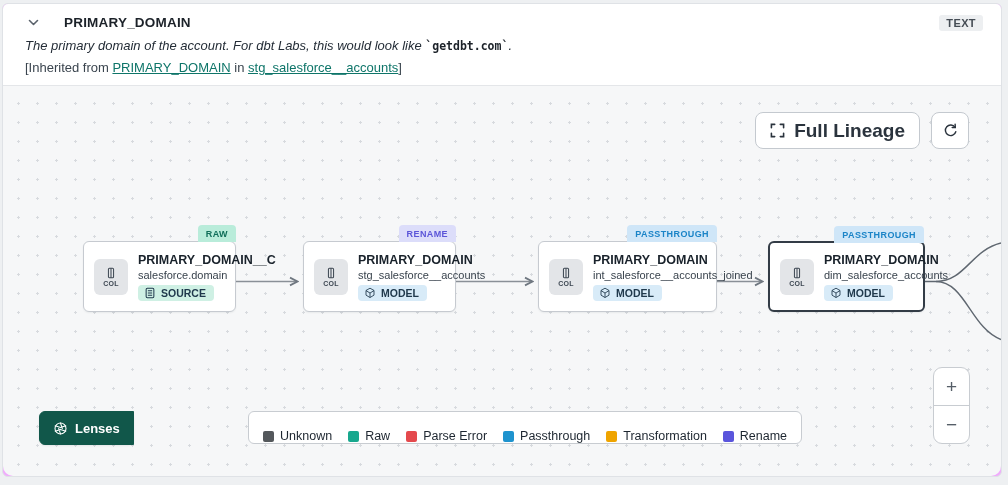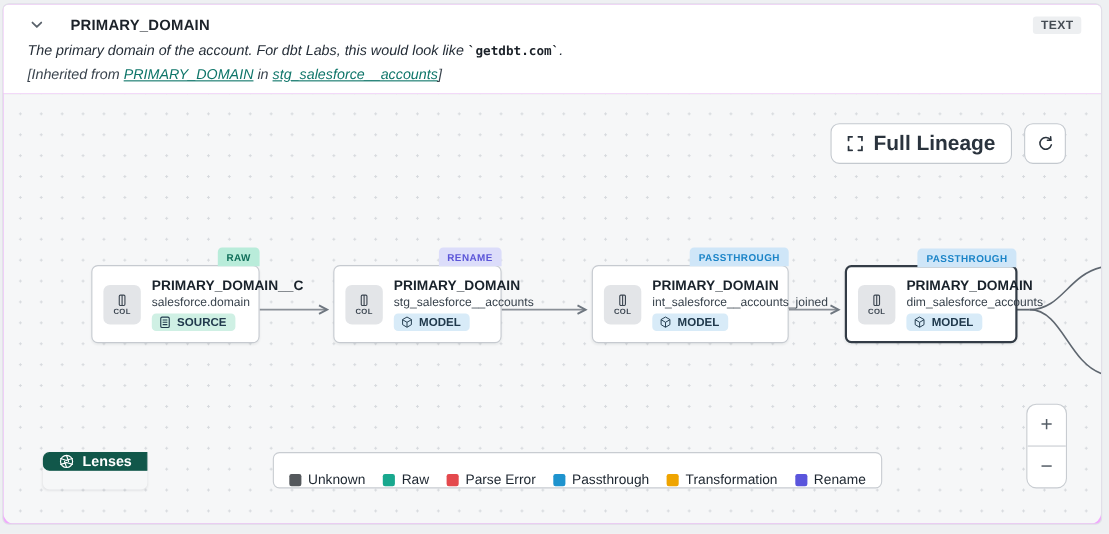--- a/index.html
+++ b/index.html
@@ -10,21 +10,21 @@
     display:flex; flex-direction:column; overflow:hidden;
   }
   
   .header { padding:10px 14px 10px 22px; background:#fff; }
   .header-row { display:flex; align-items:center; }
   .chev-btn { background:none; border:none; cursor:pointer; padding:2px; display:flex; color:#5a626b; }
   .title { margin-left:22px; font-size:13.5px; font-weight:700; color:#1c2229; letter-spacing:.2px; }
   .type-badge { margin-left:auto; margin-right:4px; background:#edeff1; color:#454c54; font-size:11px; font-weight:600; padding:2px 7px; border-radius:3px; letter-spacing:.4px; }
   .desc { margin-top:7px; font-size:13px; font-style:italic; color:#242d37; }
   .desc code { font-family:"DejaVu Sans Mono", monospace; font-weight:700; font-style:normal; font-size:11.5px; color:#1c2229; }
-  .inherited { margin-top:7px; font-size:13px; font-style:italic; color:#3a444e; }
+  .inherited { margin-top:7px; font-size:13px; color:#3a444e; }
   .inherited a { color:#0e7569; text-decoration:underline; cursor:pointer; }
   
   .canvas {
     position:relative; flex:1; border-top:1px solid #e4e6e9;
     background:#f6f7f8;
     background-image:radial-gradient(#d7dade 1px, transparent 1.1px);
     background-size:19px 19px; background-position:6px 8px;
     border-radius:0 0 10px 10px; overflow:hidden;
   }
   svg.edges { position:absolute; inset:0; width:100%; height:100%; pointer-events:none; }
@@ -59,21 +59,21 @@
   .node-title { font-size:12.5px; font-weight:600; color:#19222b; }
   .node-sub { font-size:11px; color:#39434d; }
   .node-badge {
     margin-top:2px; display:flex; align-items:center; gap:5px;
     padding:2px 8px 2px 6px; border-radius:4px;
     font-size:10.5px; font-weight:600; color:#20394c;
   }
   .badge-source { background:#cff0e4;align-items:flex-end; }
   .badge-model { background:#d8ebf8; }
   
-  .lens-group { position:absolute; left:36px; top:325px; height:34px; display:flex; border-radius:6px; box-shadow:0 1px 2px rgba(20,30,40,.08);flex-direction:column; }
+  .lens-group { position:absolute; left:36px; top:325px; height:34px; display:flex; border-radius:6px; box-shadow:0 1px 2px rgba(20,30,40,.08); }
   .lens-btn {
     display:flex; align-items:center; gap:7px; padding:0 13px;
     background:#11574a; color:#fff; border:1px solid #11574a;
     border-radius:6px 0 0 6px; font-size:13px; font-weight:700; cursor:pointer; font-family:inherit;
   }
   .lens-select {
     display:flex; align-items:center; gap:8px; padding:0 12px;
     background:#fff; border:1px solid #c4c9cf; border-left:none;
     border-radius:0 6px 6px 0; font-size:13.5px; color:#2a333d; cursor:pointer; font-family:inherit;
   }

